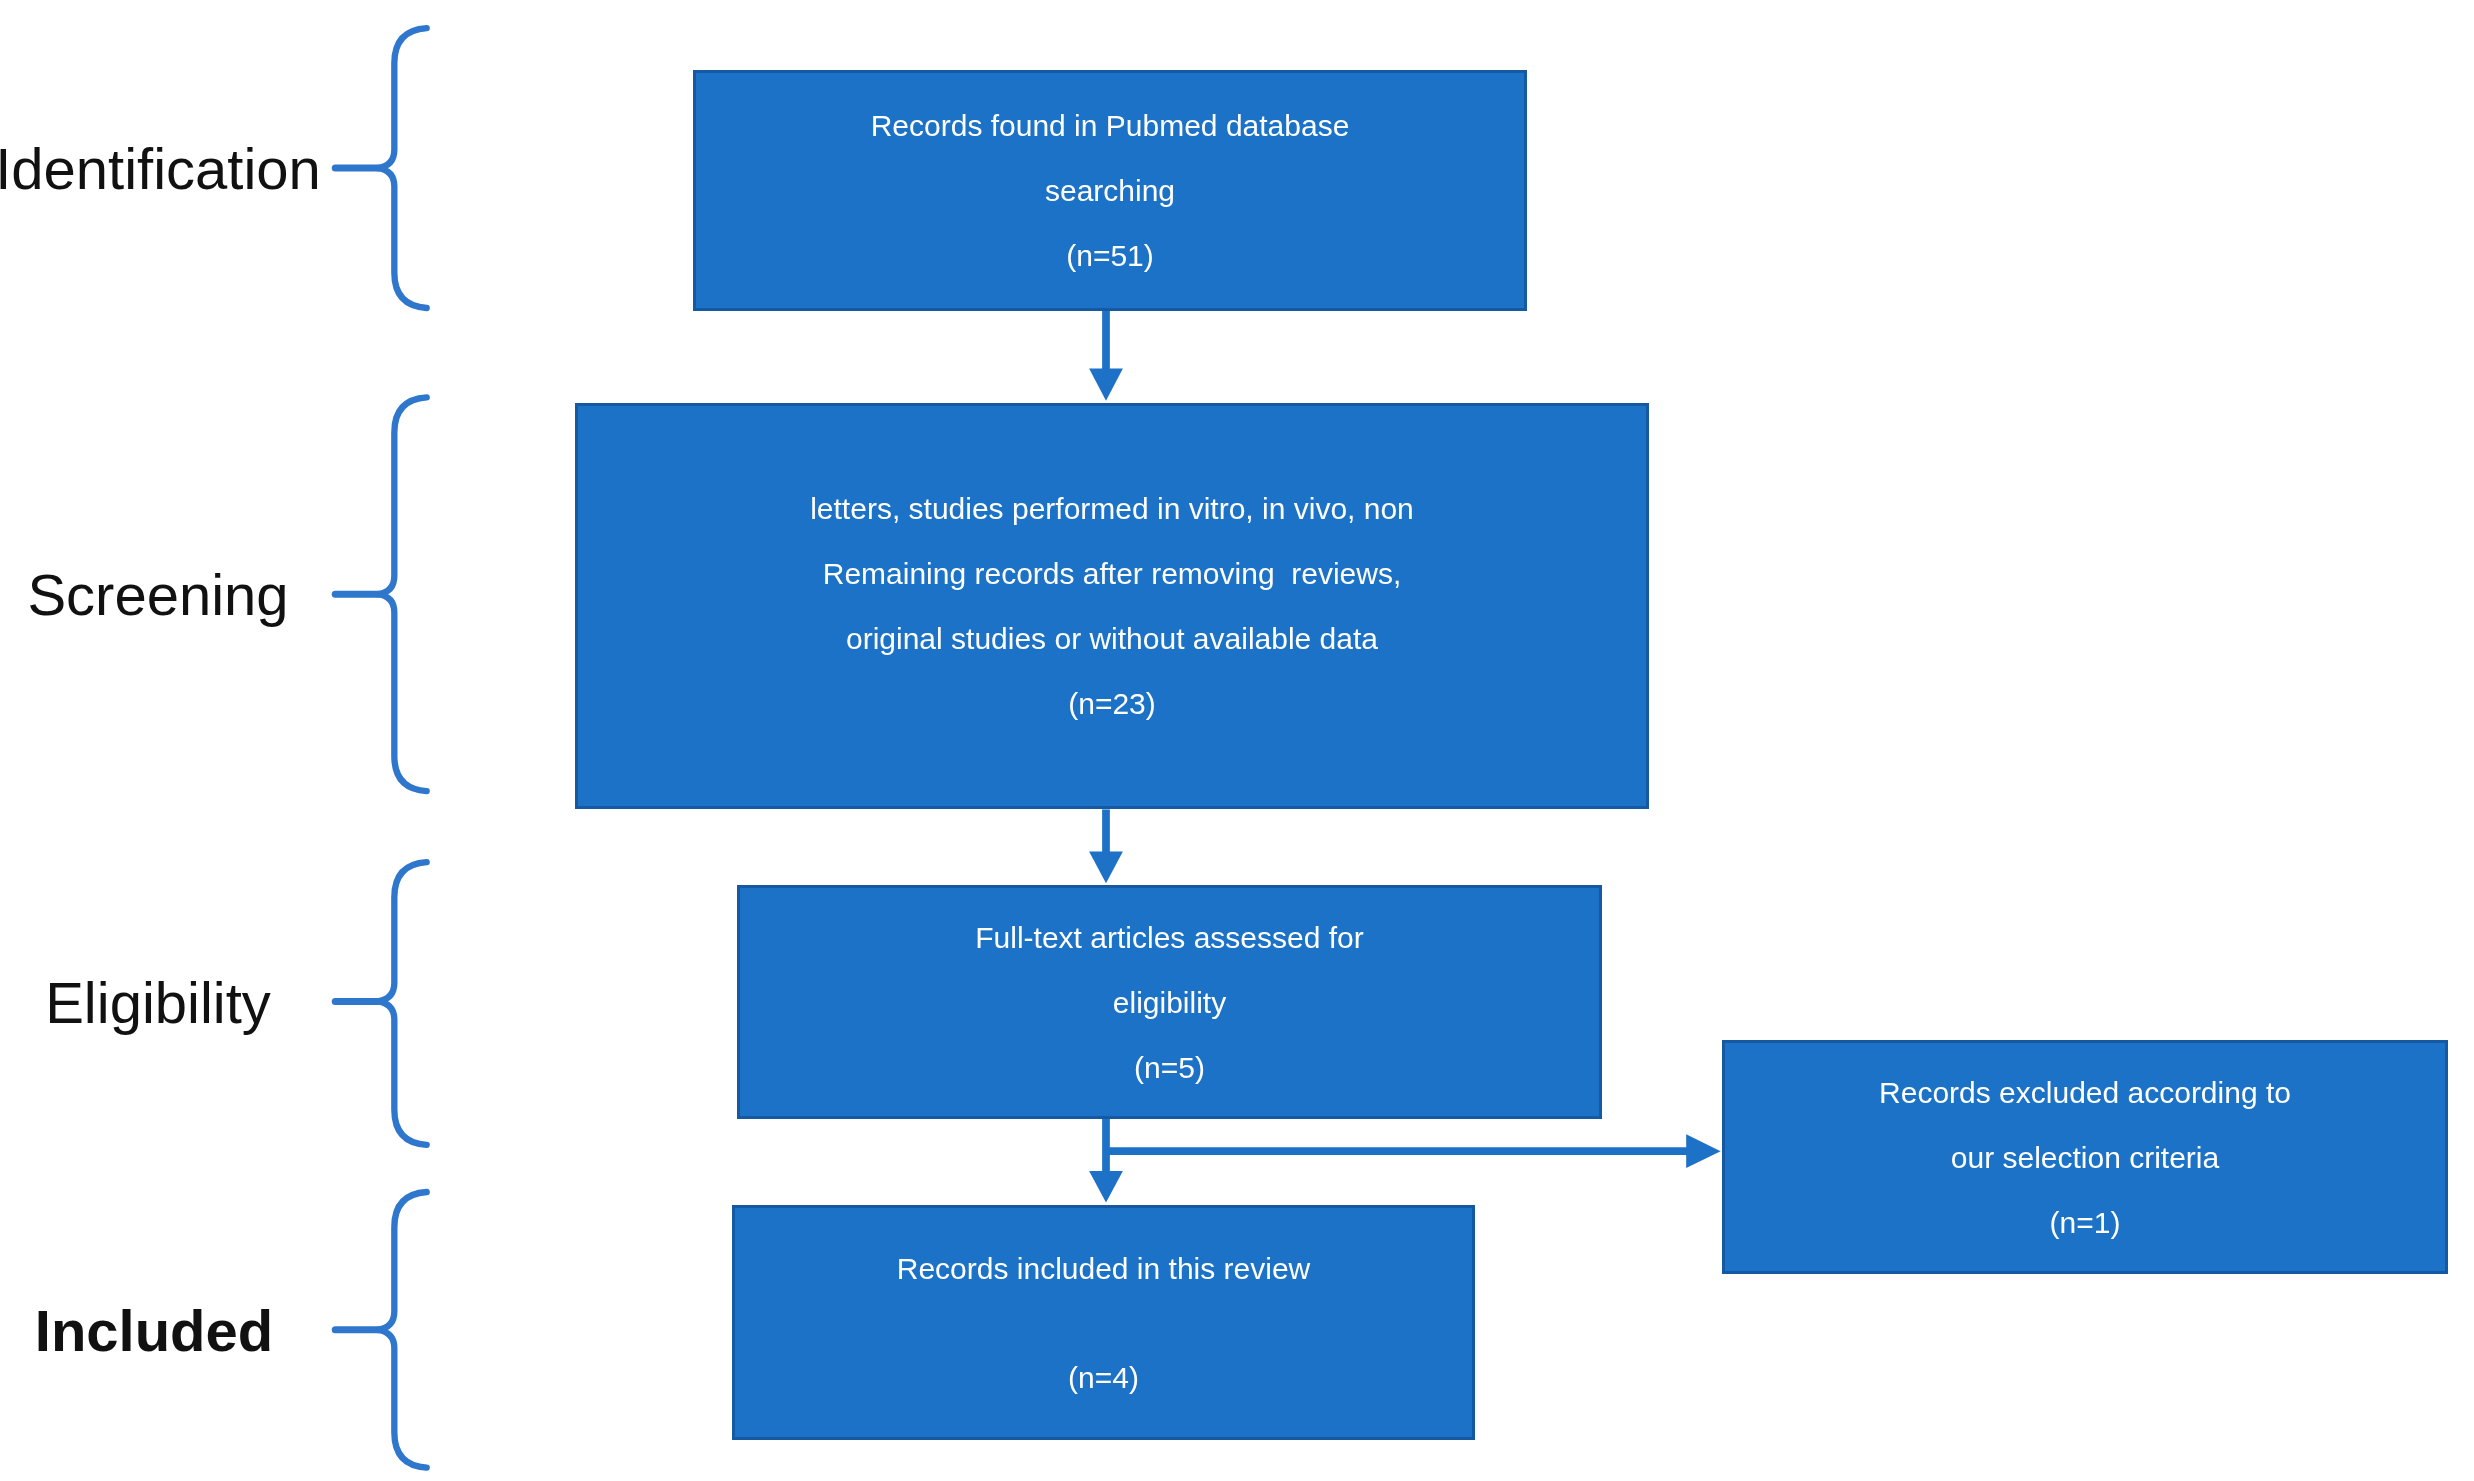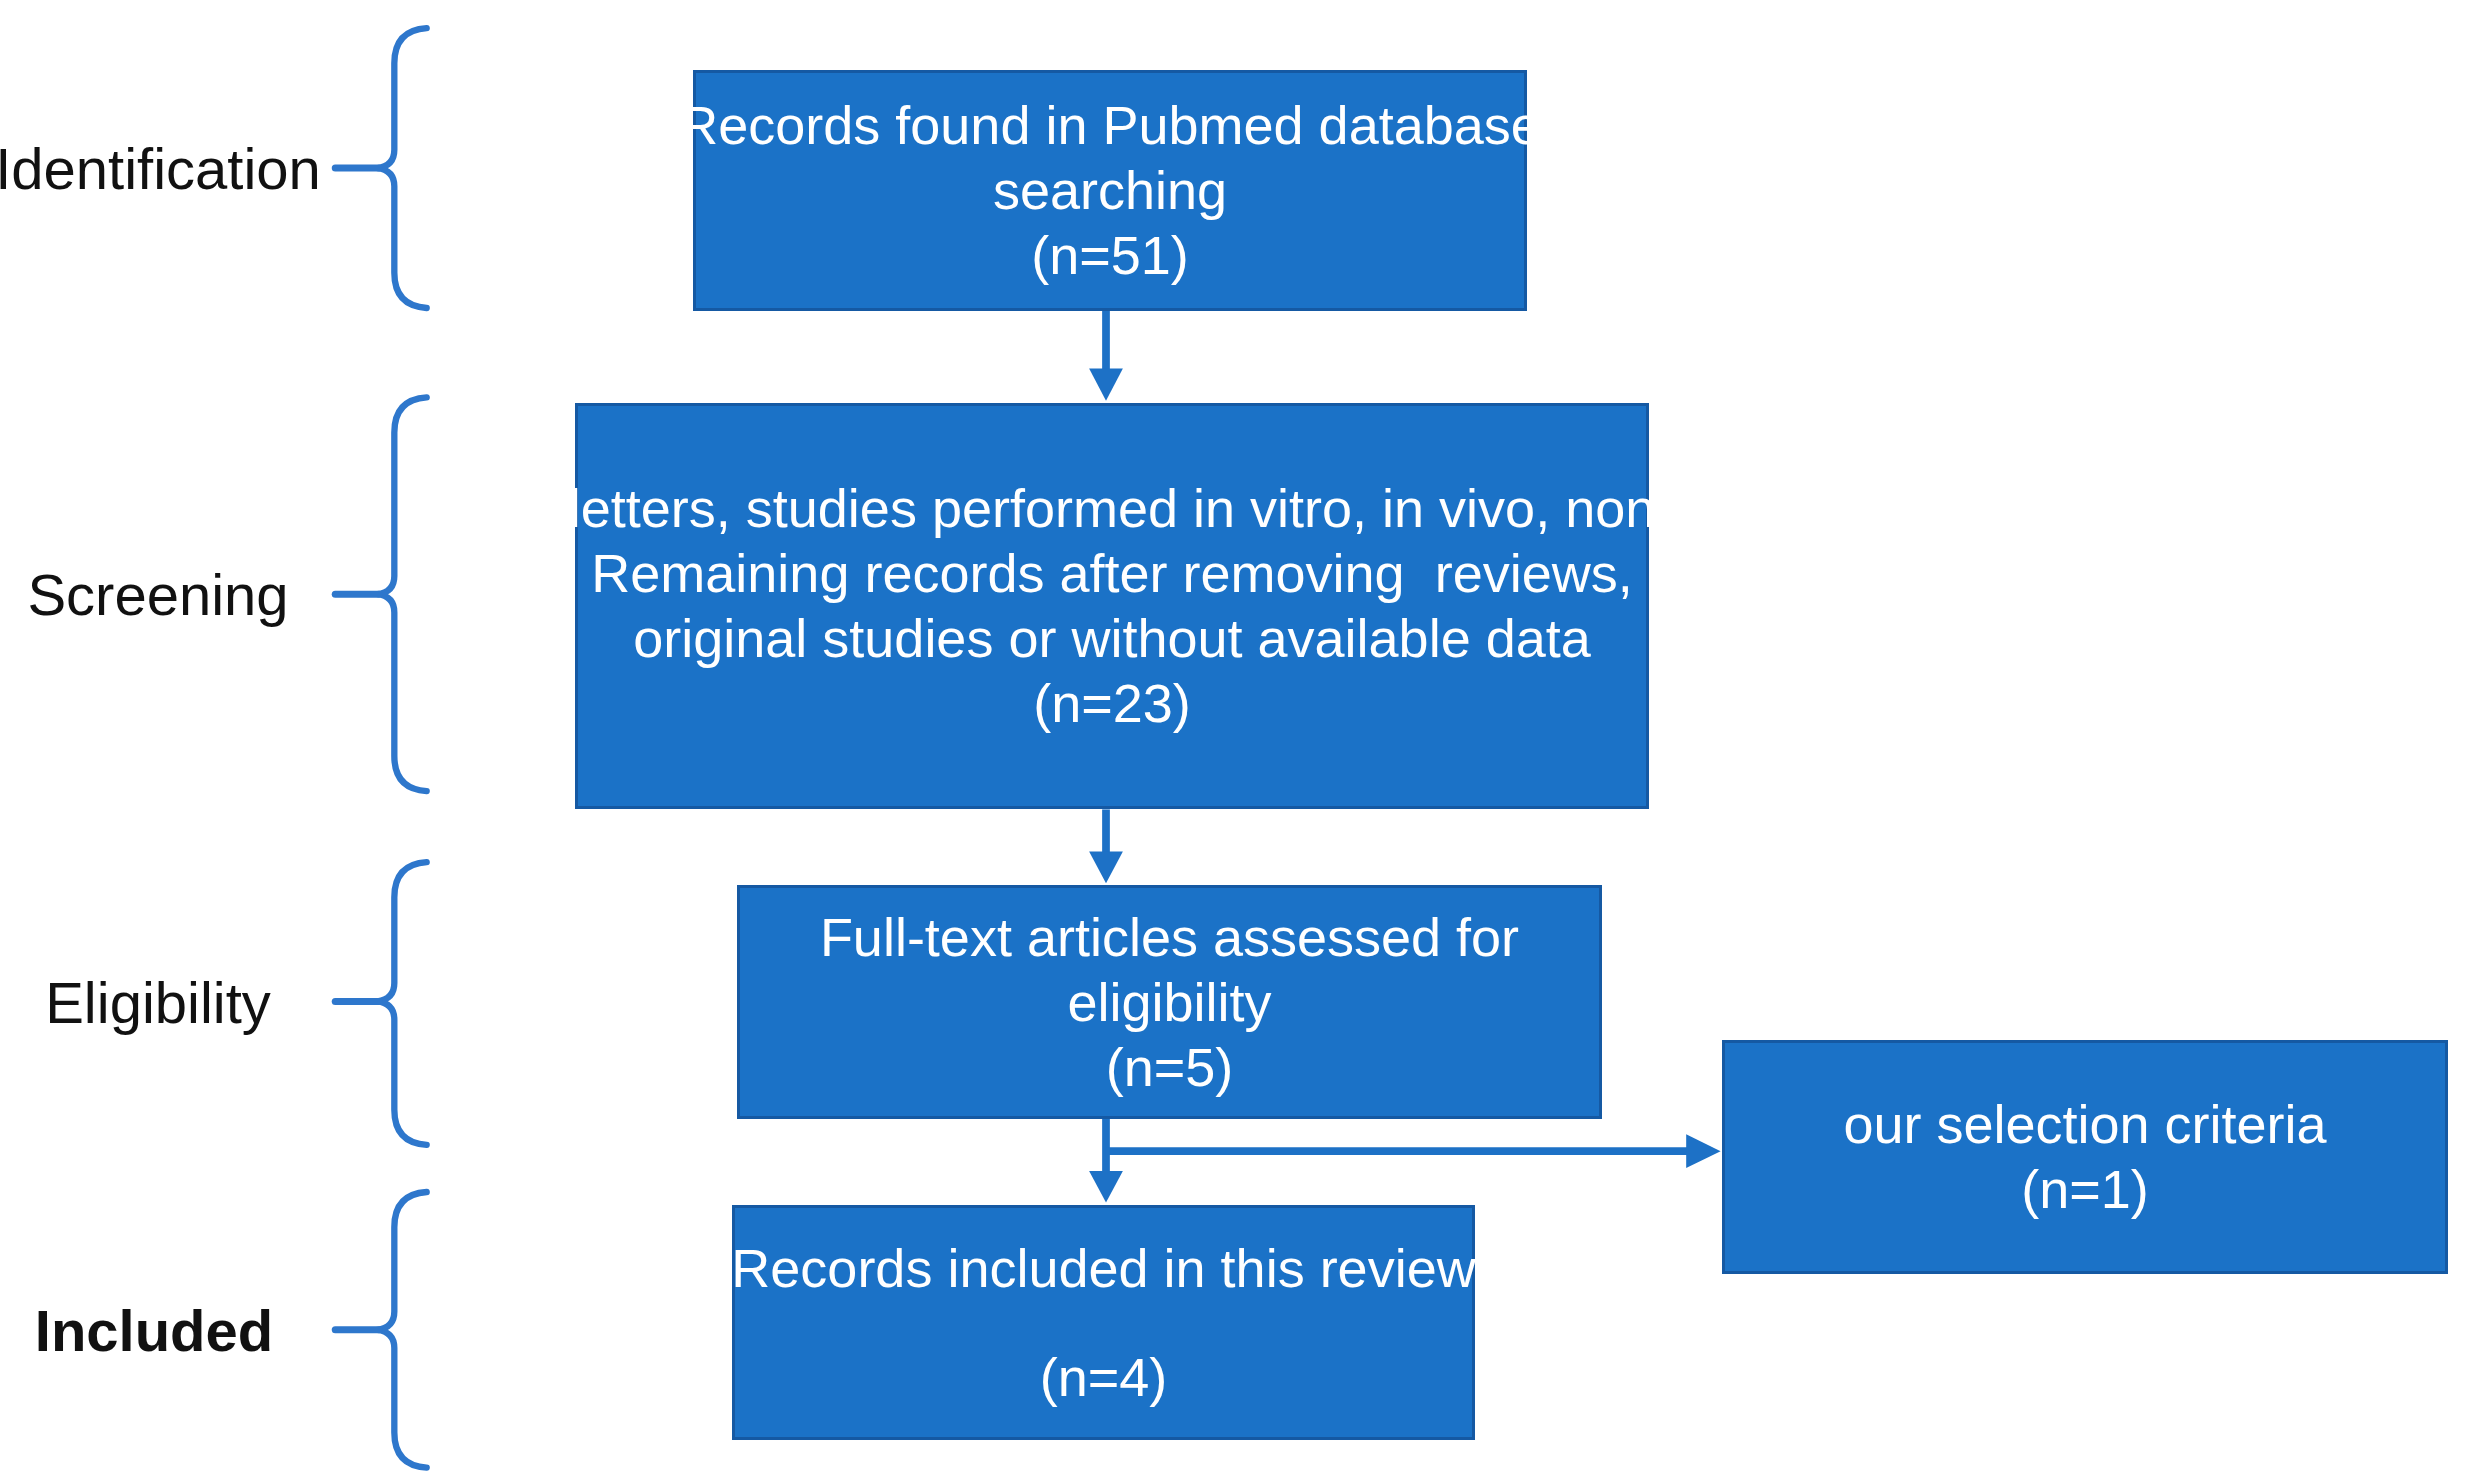--- a/index.html
+++ b/index.html
@@ -56,21 +56,21 @@
     position: absolute;
     box-sizing: border-box;
     background: var(--box-fill);
     border: 3.5px solid var(--box-border);
     color: var(--box-text);
     display: flex;
     flex-direction: column;
     justify-content: center;
     align-items: center;
     text-align: center;
-    font-size: 54px;
+    font-size: 30px;
     line-height: 65px;
   }
   .flow-box .line {
     white-space: pre;
   }
   .box-records-found     { left: 693px;  top: 70px;  width: 834px; height: 241px; }
   .box-records-remaining { left: 575px;  top: 403px;  width: 1074px; height: 406px; }
   .box-fulltext-assessed { left: 737px; top: 885px; width: 865px; height: 234px; }
   .box-records-included  { left: 732px; top: 1205px; width: 743px; height: 235px; gap: 44px; }
   .box-records-excluded  { left: 1722px; top: 1040px; width: 726px; height: 234px; }
@@ -141,18 +141,19 @@
     <div class="line">eligibility</div>
     <div class="line">(n=5)</div>
   </div>
 
   <div class="flow-box box-records-included">
     <div class="line">Records included in this review</div>
     <div class="line">(n=4)</div>
   </div>
 
   <div class="flow-box box-records-excluded">
+    <div class="line">Records excluded according to</div>
     <div class="line">our selection criteria</div>
     <div class="line">(n=1)</div>
   </div>
 
 </div>
 
 
 </body></html>

